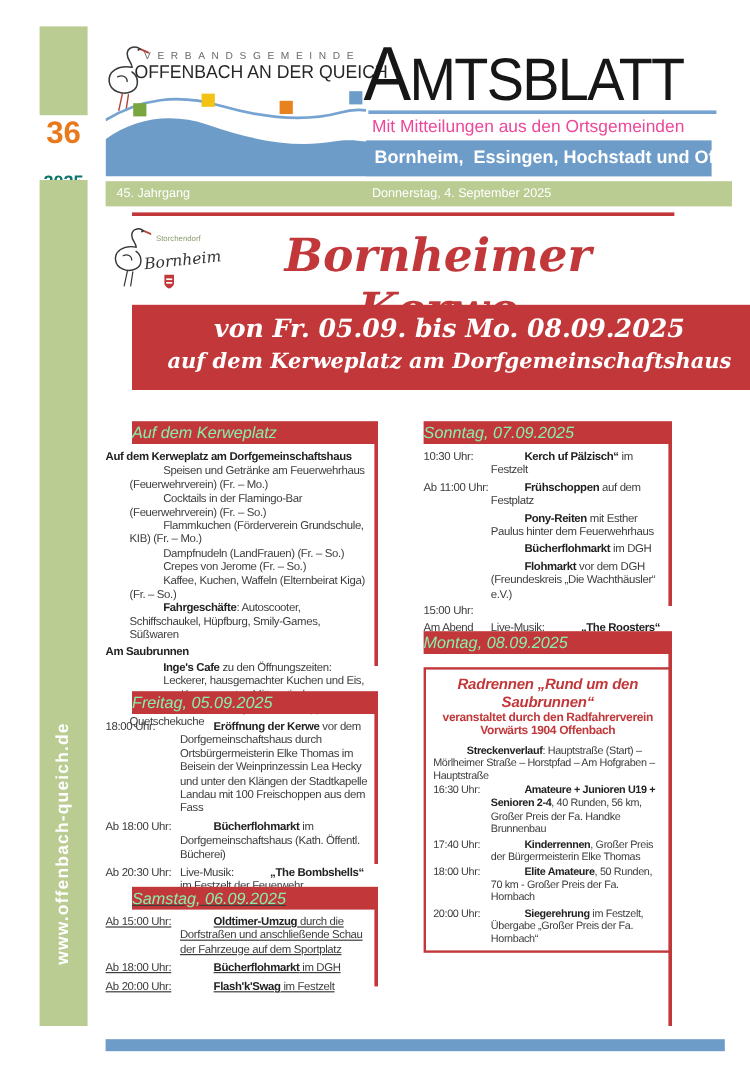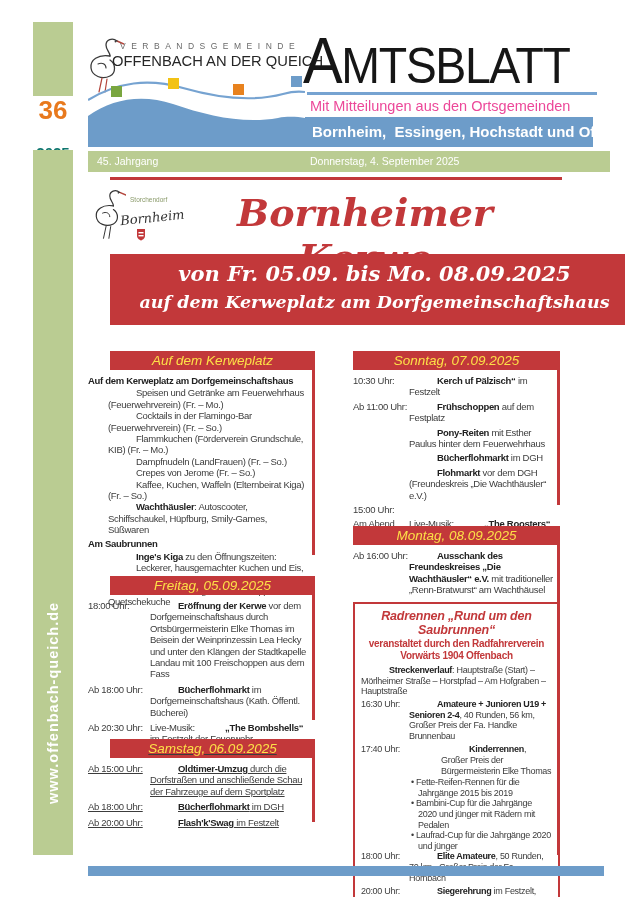--- a/index.html
+++ b/index.html
@@ -41,22 +41,22 @@
   #kerwe-logo .shield{position:absolute;left:46px;top:42px;}
   #kerwe-title{left:190px;top:190px;width:350px;text-align:center;color:var(--red);
     font-family:"DejaVu Serif",serif;font-style:italic;font-weight:bold;font-size:38px;}
   #banner{left:110px;top:254px;width:529px;height:71px;background:var(--red);color:#fff;text-align:center;
     font-family:"DejaVu Serif",serif;font-style:italic;font-weight:bold;padding-top:7px;}
   #banner .l1{font-size:21px;margin-bottom:6px;}
   #banner .l2{font-size:17.5px;}
 
   
   .section{font-size:9.5px;letter-spacing:-.3px;line-height:1.2;color:var(--ink);}
-  .sec-bar{background:var(--red);color:#fde047;font-style:italic;font-size:13.5px;letter-spacing:0;
-    height:19px;line-height:19px;text-align:center;}
+  .sec-bar{background:var(--red);color:#86efac;font-style:italic;font-size:13.5px;letter-spacing:0;
+    height:19px;line-height:19px;text-align:left;}
   .inset{margin-left:22px;}
   .sec-body{padding-top:5px;padding-right:8px;}
   b{color:var(--ink-bold);padding-left:28px;}
   .g-head{font-weight:bold;color:var(--ink-bold);margin-bottom:1px;}
   .g-item{margin-left:20px;}
   .g2{margin-top:3px;}
   .row{display:flex;margin-bottom:4px;}
   .row.tight{margin-bottom:3px;}
   .time{flex:0 0 62px;}
   .time-r{flex:0 0 56px;}
@@ -142,23 +142,23 @@
   <div class="abs section" style="left:88px;top:351px;width:227px;">
     <div class="sec-bar inset">Auf dem Kerweplatz</div>
     <div class="sec-body">
       <p class="g-head">Auf dem Kerweplatz am Dorfgemeinschaftshaus</p>
       <p class="g-item"><b></b><span>Speisen und Getränke am Feuerwehrhaus (Feuerwehrverein) (Fr. – Mo.)</span></p>
       <p class="g-item"><b></b><span>Cocktails in der Flamingo-Bar (Feuerwehrverein) (Fr. – So.)</span></p>
       <p class="g-item"><b></b><span>Flammkuchen (Förderverein Grundschule, KIB) (Fr. – Mo.)</span></p>
       <p class="g-item"><b></b><span>Dampfnudeln (LandFrauen) (Fr. – So.)</span></p>
       <p class="g-item"><b></b><span>Crepes von Jerome (Fr. – So.)</span></p>
       <p class="g-item"><b></b><span>Kaffee, Kuchen, Waffeln (Elternbeirat Kiga) (Fr. – So.)</span></p>
-      <p class="g-item"><b>Wachthäusler</b><span>: Autoscooter, Schiffschaukel, Hüpfburg, Smily-Games, Süßwaren</span></p>
+      <p class="g-item"><b>Fahrgeschäfte</b><span>: Autoscooter, Schiffschaukel, Hüpfburg, Smily-Games, Süßwaren</span></p>
       <p class="g-head g2">Am Saubrunnen</p>
-      <p class="g-item"><b>Inge's Kiga</b><span> zu den Öffnungszeiten:</span></p>
+      <p class="g-item"><b>Inge's Cafe</b><span> zu den Öffnungszeiten:</span></p>
       <p class="g-item"><b></b><span>Leckerer, hausgemachter Kuchen und Eis,</span></p>
       <p class="g-item"><b></b><span>am Kerwesonntag Mittagstisch</span></p>
       <p class="g-item"><b></b><span>am Kerwemontag Grumbeersupp un' Quetschekuche</span></p>
     </div>
   </div>
 
   <div class="abs section" style="left:88px;top:576px;width:227px;">
     <div class="sec-bar inset">Freitag, 05.09.2025</div>
     <div class="sec-body">
       <div class="row">
@@ -223,42 +223,33 @@
       <div class="row tight">
         <span class="time-r">Am Abend</span>
         <span class="dsc"><span>Live-Musik: </span><b>„The Roosters“</b><span> im Festzelt der Feuerwehr</span></span>
       </div>
     </div>
   </div>
 
   <div class="abs section" style="left:353px;top:526px;width:207px;">
     <div class="sec-bar">Montag, 08.09.2025</div>
     <div class="sec-body" style="padding-right:0;">
-      <div class="row" style="padding-right:6px;">
-        <span class="time-r">Ab 16:00 Uhr:</span>
-        <span class="dsc"><span></span><b>Ausschank des Freundeskreises „Die Wachthäusler“ e.V.</b><span> mit traditioneller „Renn-Bratwurst“ am Wachthäusel</span></span>
-      </div>
 
       <div id="radbox">
         <div class="rad-title">Radrennen „Rund um den Saubrunnen“</div>
         <div class="rad-sub">veranstaltet durch den Radfahrerverein</div>
         <div class="rad-sub">Vorwärts 1904 Offenbach</div>
         <p class="strecke"><b>Streckenverlauf</b><span>: Hauptstraße (Start) – Mörlheimer Straße – Horstpfad – Am Hofgraben – Hauptstraße</span></p>
         <div class="row">
           <span class="time">16:30 Uhr:</span>
           <span class="dsc"><b>Amateure + Junioren U19 + Senioren 2-4</b><span>, 40 Runden, 56 km, Großer Preis der Fa. Handke Brunnenbau</span></span>
         </div>
-        <div class="row" style="margin-bottom:1px;gap:32px;">
+        <div class="row" style="margin-bottom:1px;">
           <span class="time">17:40 Uhr:</span>
           <span class="dsc"><b>Kinderrennen</b><span>, Großer Preis der Bürgermeisterin Elke Thomas</span></span>
-        </div>
-        <div class="bullets">
-          <p class="bi">• <span>Fette-Reifen-Rennen für die Jahrgänge 2015 bis 2019</span></p>
-          <p class="bi">• <span>Bambini-Cup für die Jahrgänge 2020 und jünger mit Rädern mit Pedalen</span></p>
-          <p class="bi">• <span>Laufrad-Cup für die Jahrgänge 2020 und jünger</span></p>
         </div>
         <div class="row">
           <span class="time">18:00 Uhr:</span>
           <span class="dsc"><b>Elite Amateure</b><span>, 50 Runden, 70 km - Großer Preis der Fa. Hornbach</span></span>
         </div>
         <div class="row" style="margin-bottom:0;">
           <span class="time">20:00 Uhr:</span>
           <span class="dsc"><b>Siegerehrung</b><span> im Festzelt, Übergabe „Großer Preis der Fa. Hornbach“</span></span>
         </div>
       </div>

